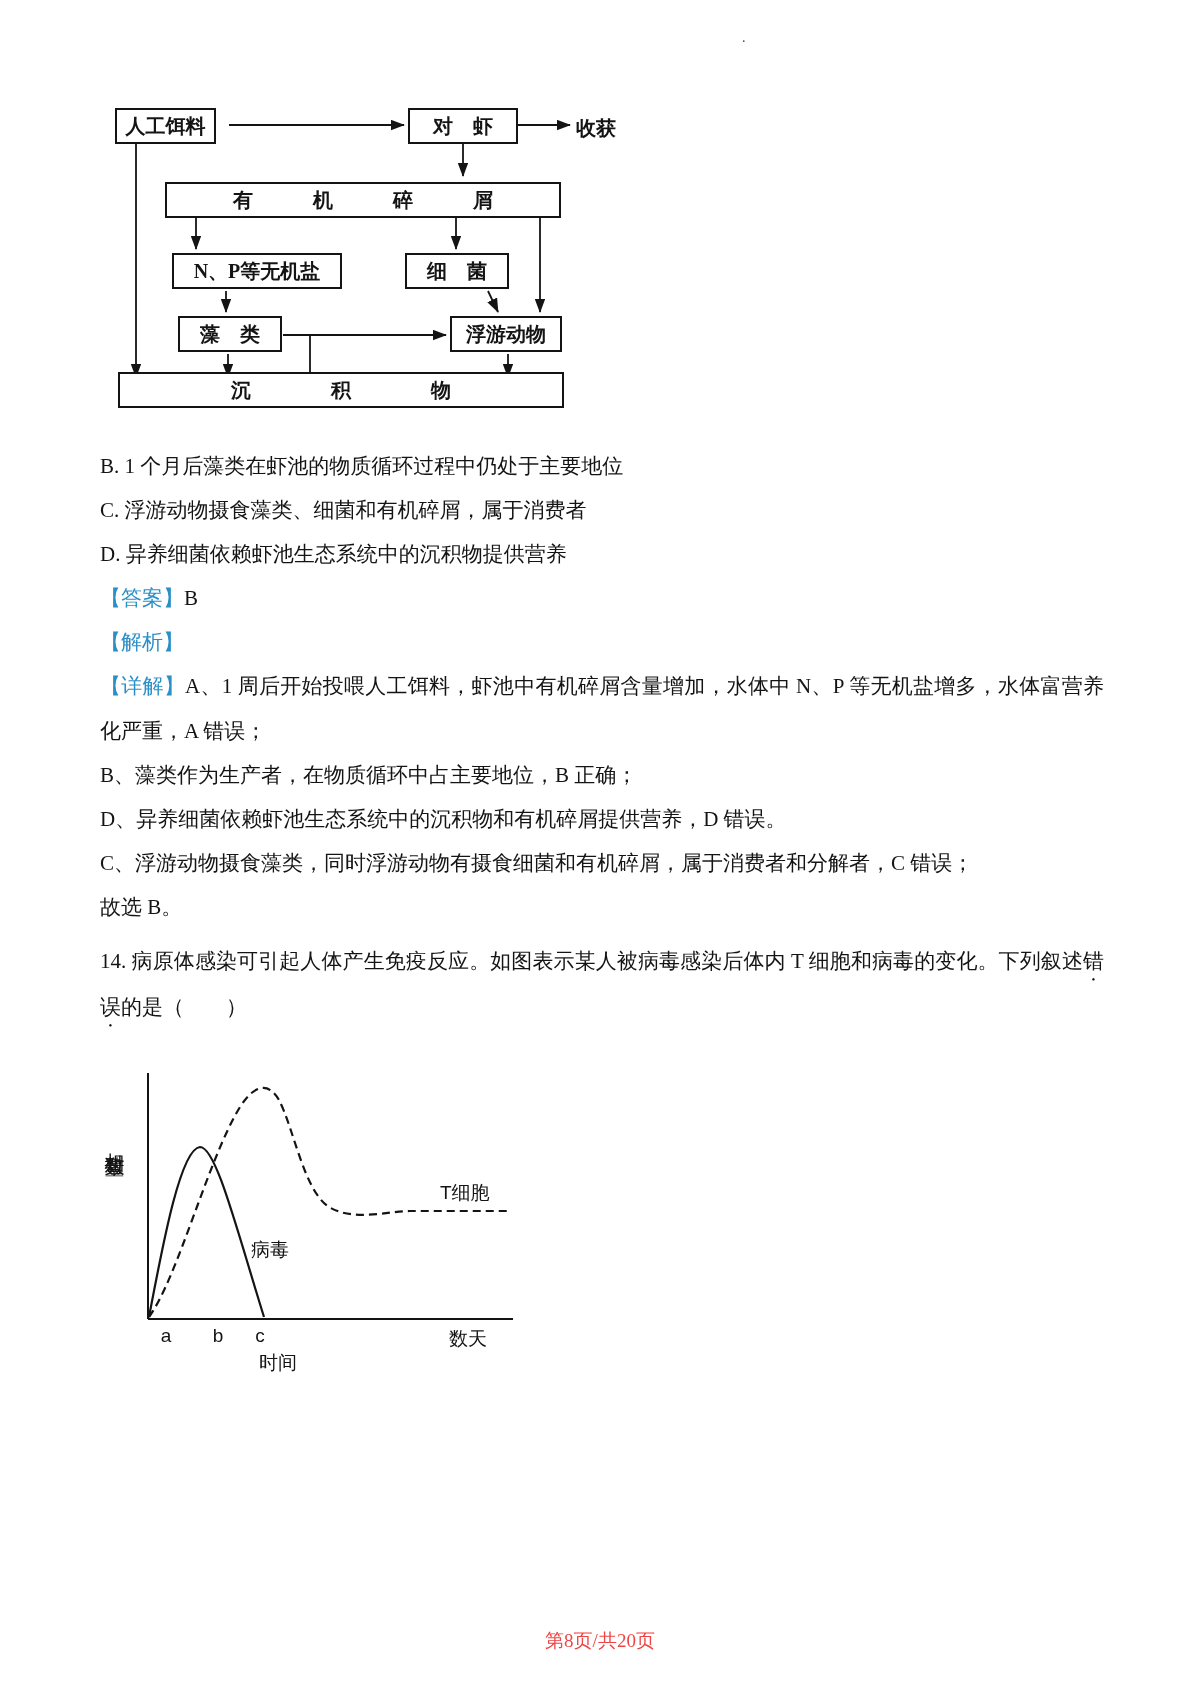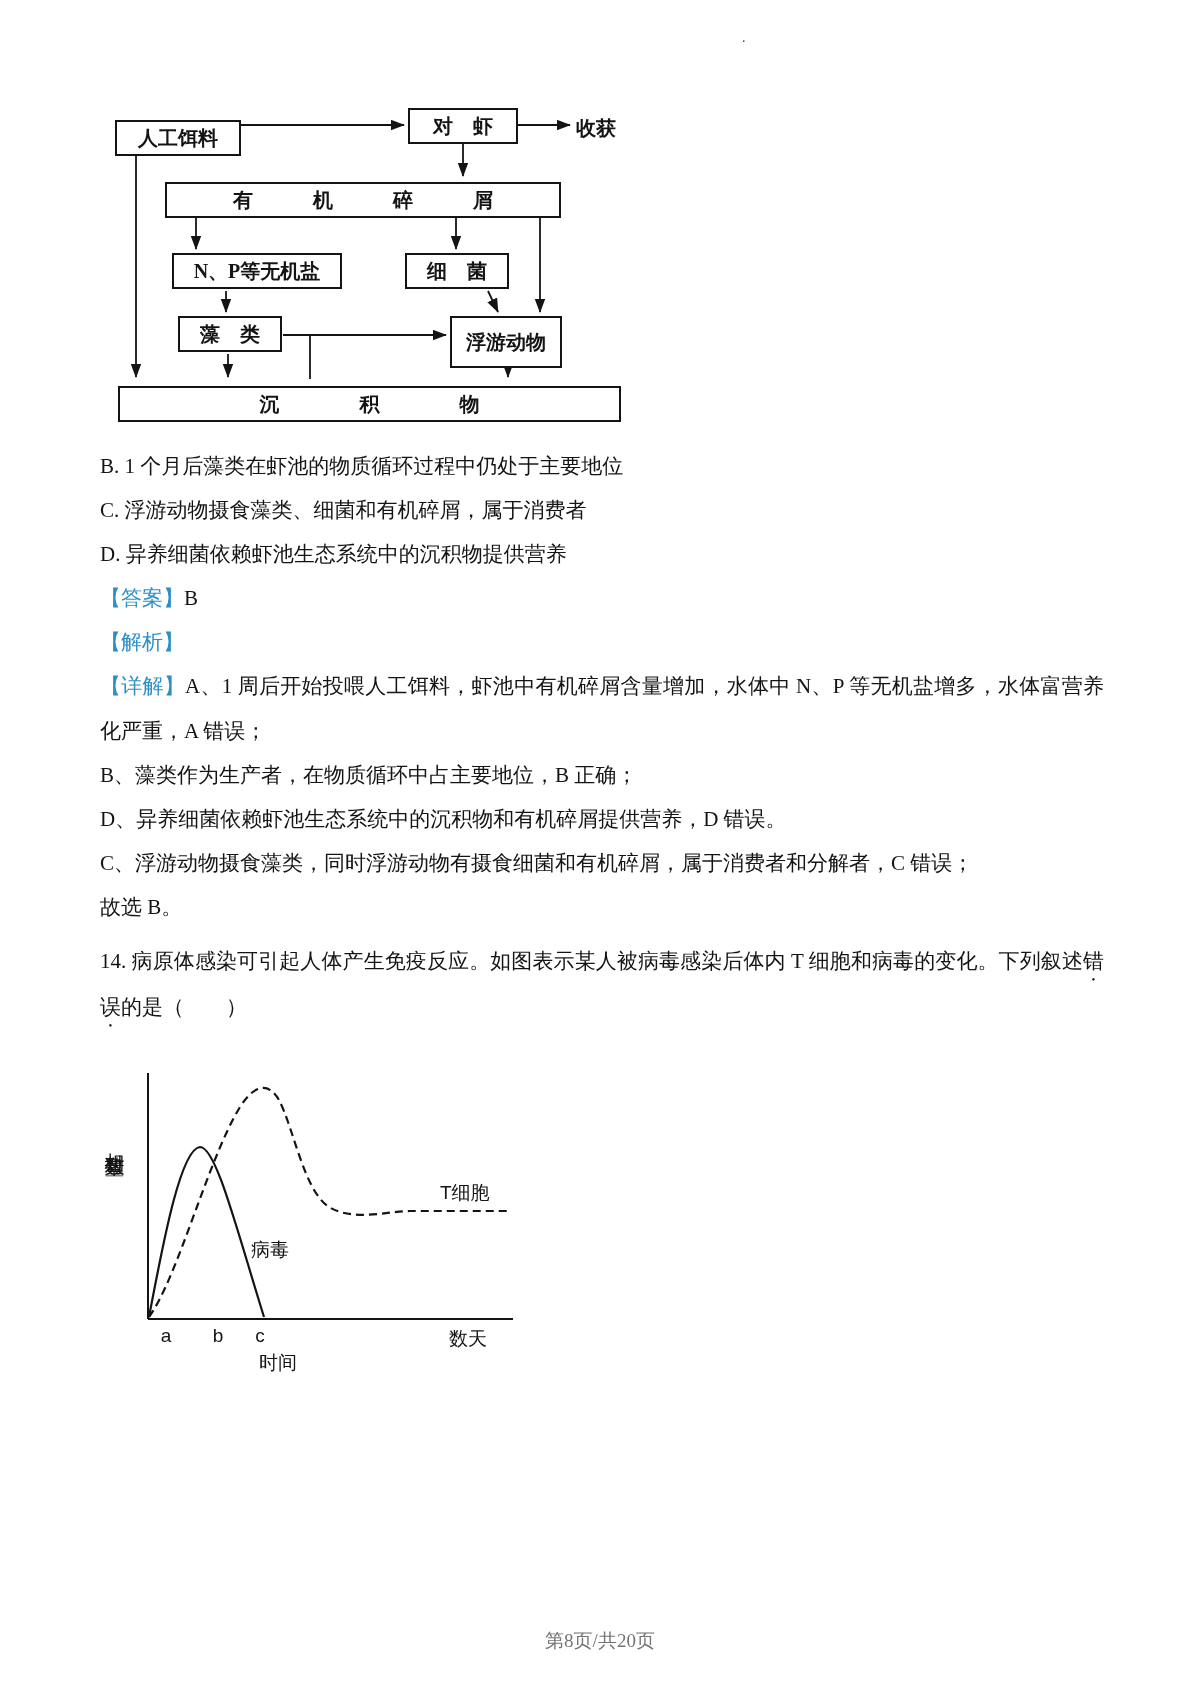--- a/index.html
+++ b/index.html
@@ -39,21 +39,21 @@
   .figure { position:relative; width:470px; height:315px; margin-top:28px; margin-left:-12px;text-align:center; }
   .figure .y-label {
     position:absolute; left:14px; top:78px;
     writing-mode:vertical-rl; text-orientation:upright;
     font-size:20px; letter-spacing:2px; font-family:"Liberation Sans","DejaVu Sans",sans-serif;
   }
   .fig-label { font-size:19px; font-family:"Liberation Sans","DejaVu Sans",sans-serif; }
 
   .footer {
     position:absolute; left:0; top:1628px; width:100%;
-    text-align:center; font-size:19px; color:#737373;
+    text-align:center; font-size:19px; color:#ef4444;
   }
   .stray-dot { position:absolute; left:742px; top:30px; font-size:14px; color:#444; }
 </style>
 </head>
 <body>
 
 <span class="stray-dot">.</span>
 
 <div class="content">
 
@@ -74,29 +74,29 @@
         <line x1="440" y1="118" x2="440" y2="212" marker-end="url(#ah)"></line>
         <line x1="126" y1="191" x2="126" y2="212" marker-end="url(#ah)"></line>
         <line x1="183" y1="235" x2="346" y2="235" marker-end="url(#ah)"></line>
         <line x1="388" y1="191" x2="398" y2="212" marker-end="url(#ah)"></line>
         <line x1="128" y1="254" x2="128" y2="277" marker-end="url(#ah)"></line>
         <line x1="408" y1="254" x2="408" y2="277" marker-end="url(#ah)"></line>
         <line x1="210" y1="279" x2="210" y2="235"></line>
       </g>
     </svg>
 
-    <div class="dbox" style="left:15px;  top:20px;   width:126px; height:36px;">人工饵料</div>
+    <div class="dbox" style="left:15px;  top:8px;   width:101px; height:36px;">人工饵料</div>
     <div class="dbox" style="left:308px; top:8px;   width:110px; height:36px;">对　虾</div>
     <div class="dtext" style="left:476px; top:15px;">收获</div>
     <div class="dbox" style="left:65px;  top:82px;  width:396px; height:36px;">有　　　机　　　碎　　　屑</div>
     <div class="dbox" style="left:72px;  top:153px; width:170px; height:36px;">N、P等无机盐</div>
     <div class="dbox" style="left:305px; top:153px; width:104px; height:36px;">细　菌</div>
     <div class="dbox" style="left:78px;  top:216px; width:104px; height:36px;">藻　类</div>
-    <div class="dbox" style="left:350px; top:216px; width:112px; height:52px;">浮游动物</div>
-    <div class="dbox" style="left:18px;  top:286px; width:503px; height:36px;">沉　　　　积　　　　物</div>
+    <div class="dbox" style="left:350px; top:216px; width:112px; height:36px;">浮游动物</div>
+    <div class="dbox" style="left:18px;  top:272px; width:446px; height:36px;">沉　　　　积　　　　物</div>
   </div>
 
   <div class="options">
     <p class="para">B. 1 个月后藻类在虾池的物质循环过程中仍处于主要地位</p>
     <p class="para">C. 浮游动物摄食藻类、细菌和有机碎屑，属于消费者</p>
     <p class="para">D. 异养细菌依赖虾池生态系统中的沉积物提供营养</p>
   </div>
 
   <p class="para">
     <span class="tag">【答案】</span><span>B</span>

